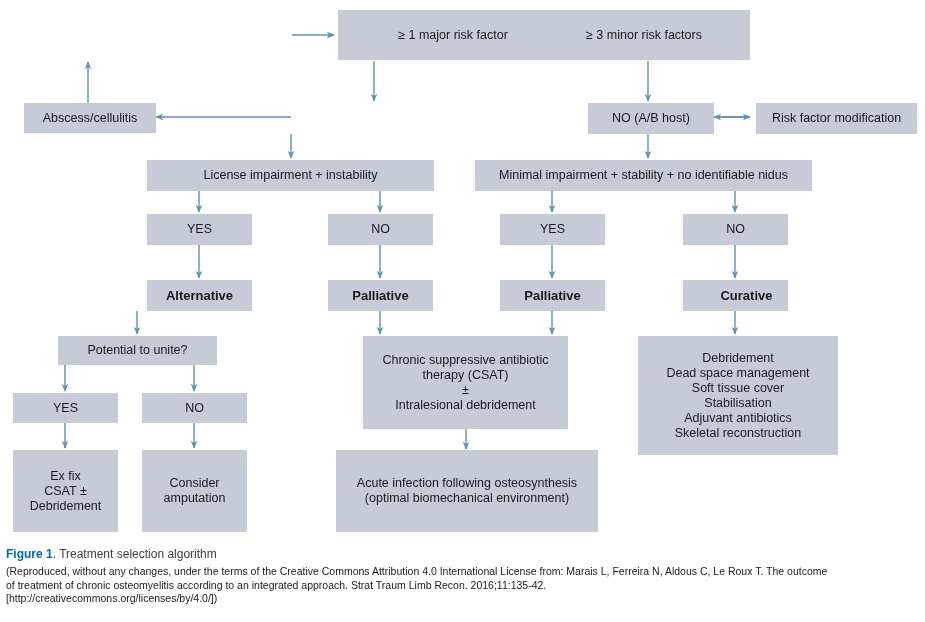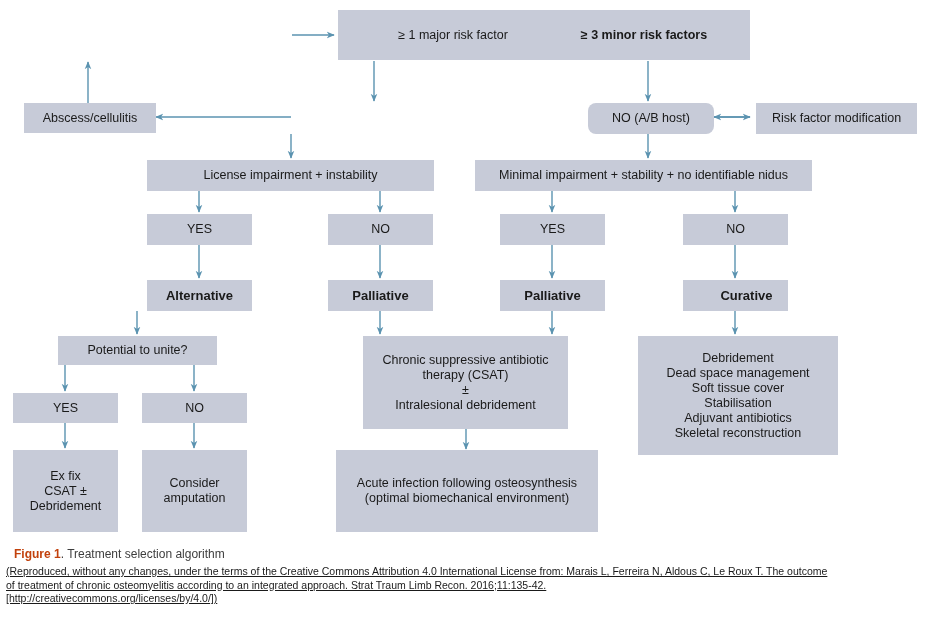--- a/index.html
+++ b/index.html
@@ -70,26 +70,25 @@
     top: 546px;
     width: 915px;
     color: #1a1a1a;
   }
   .cap-title {
     font-size: 12px;
     line-height: 16px;
     color: #3d3d3d;
     margin-bottom: 3px;
   }
-  .cap-title b { color: #c2410c; margin-left: 8px; }
+  .cap-title b { color: #0369a1; }
   .cap-body {
     font-size: 10.5px;
     line-height: 13.5px;
     color: #1a1a1a;
-    text-decoration: underline;
   }
   .cap-body div { white-space: nowrap; }
 </style>
 </head>
 <body>
 
 <div id="page">
 
   <div id="chart-area">
 
@@ -146,27 +145,27 @@
         <line x1="65" y1="423" x2="65" y2="448" marker-end="url(#ah)"></line>
         <line x1="194" y1="423" x2="194" y2="448" marker-end="url(#ah)"></line>
 
         <line x1="466" y1="429" x2="466" y2="449" marker-end="url(#ah)"></line>
       </g>
     </svg>
 
 
     <div class="node two-col" style="left:338px; top:10px; width:412px; height:50px;">
       <span class="node-seg" style="left:22px; width:186px;">≥ 1 major risk factor</span>
-      <span class="node-seg" style="left:208px; width:196px;font-weight:bold;">≥ 3 minor risk factors</span>
+      <span class="node-seg" style="left:208px; width:196px;">≥ 3 minor risk factors</span>
     </div>
 
     <div class="node" style="left:24px; top:103px; width:132px; height:30px;">Abscess/cellulitis</div>
 
 
-    <div class="node" style="left:588px; top:103px; width:126px; height:31px;border-radius:8px;">NO (A/B host)</div>
+    <div class="node" style="left:588px; top:103px; width:126px; height:31px;">NO (A/B host)</div>
 
     <div class="node" style="left:756px; top:103px; width:161px; height:31px;">Risk factor modification</div>
 
     <div class="node" style="left:147px; top:160px; width:287px; height:31px;">License impairment + instability</div>
 
     <div class="node" style="left:475px; top:160px; width:337px; height:31px;">Minimal impairment + stability + no identifiable nidus</div>
 
     <div class="node" style="left:147px; top:214px; width:105px; height:31px;">YES</div>
 
     <div class="node" style="left:328px; top:214px; width:105px; height:31px;">NO</div>

